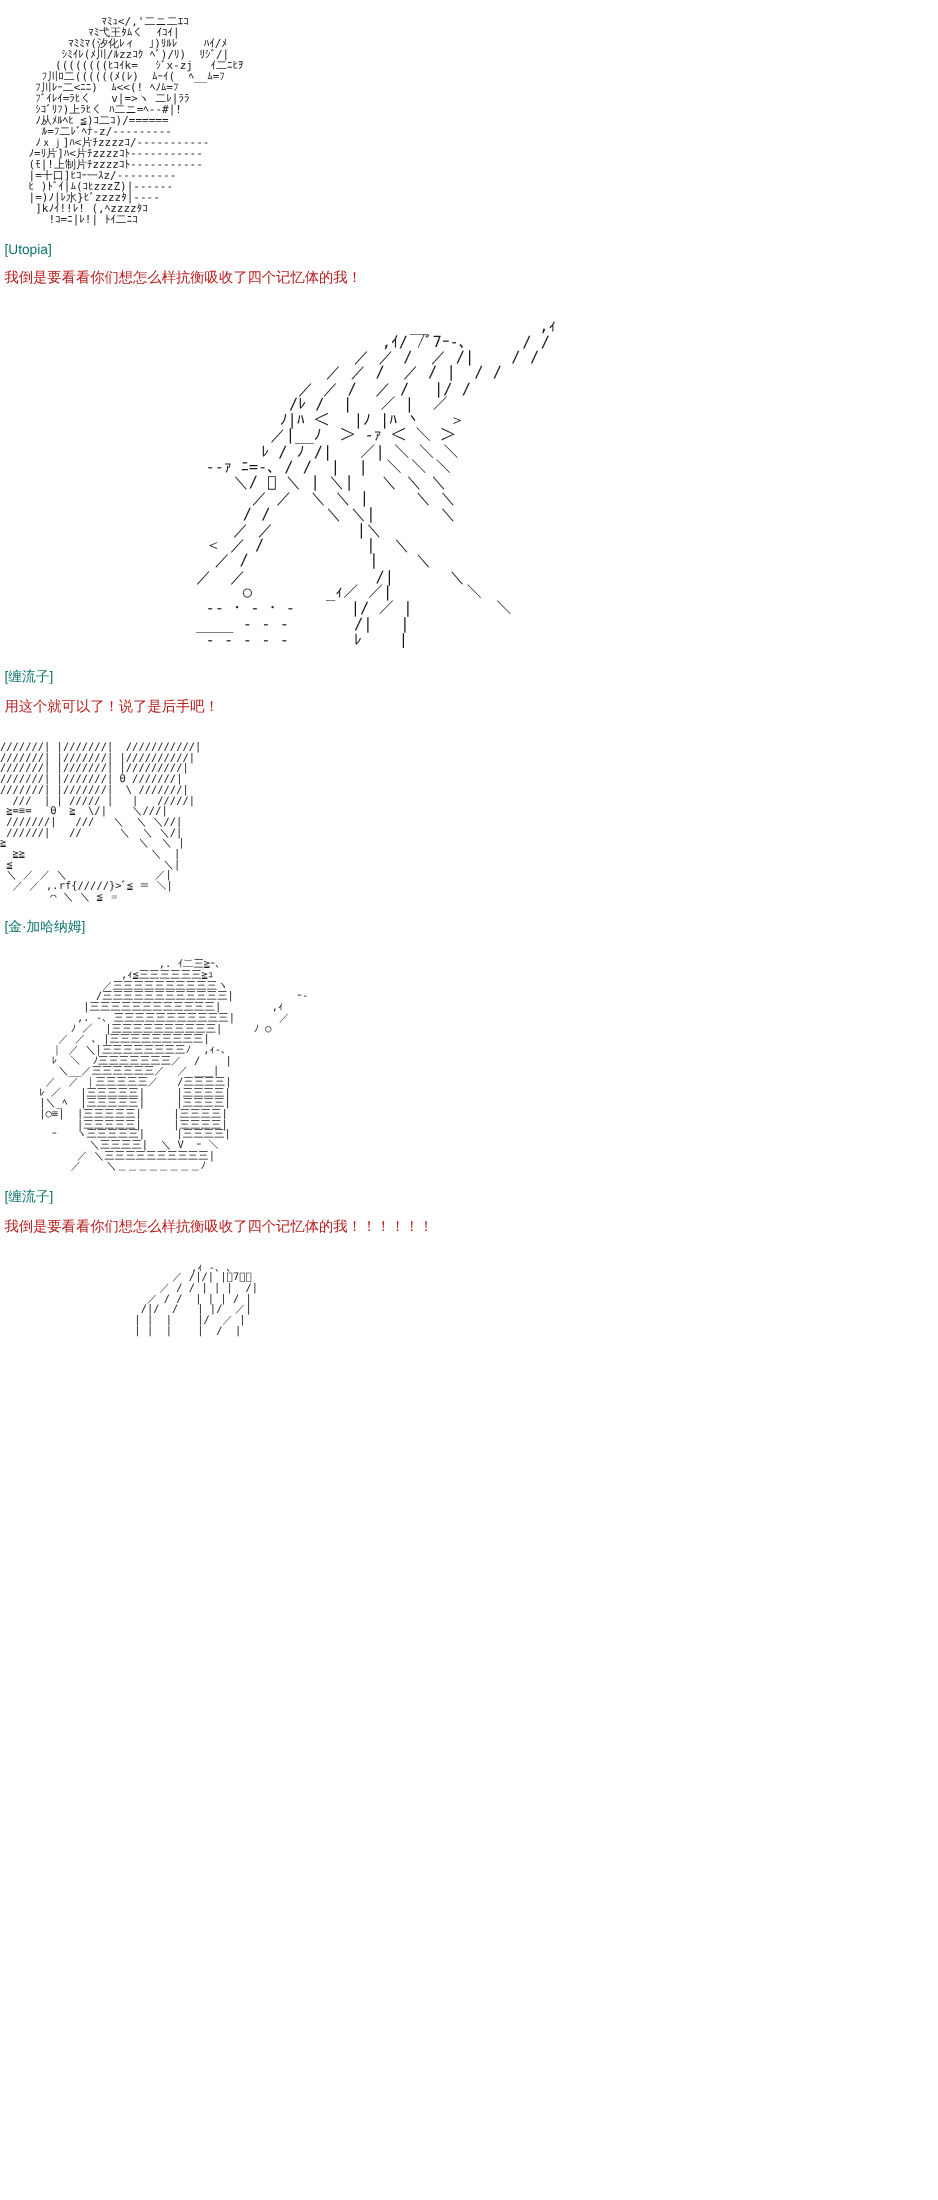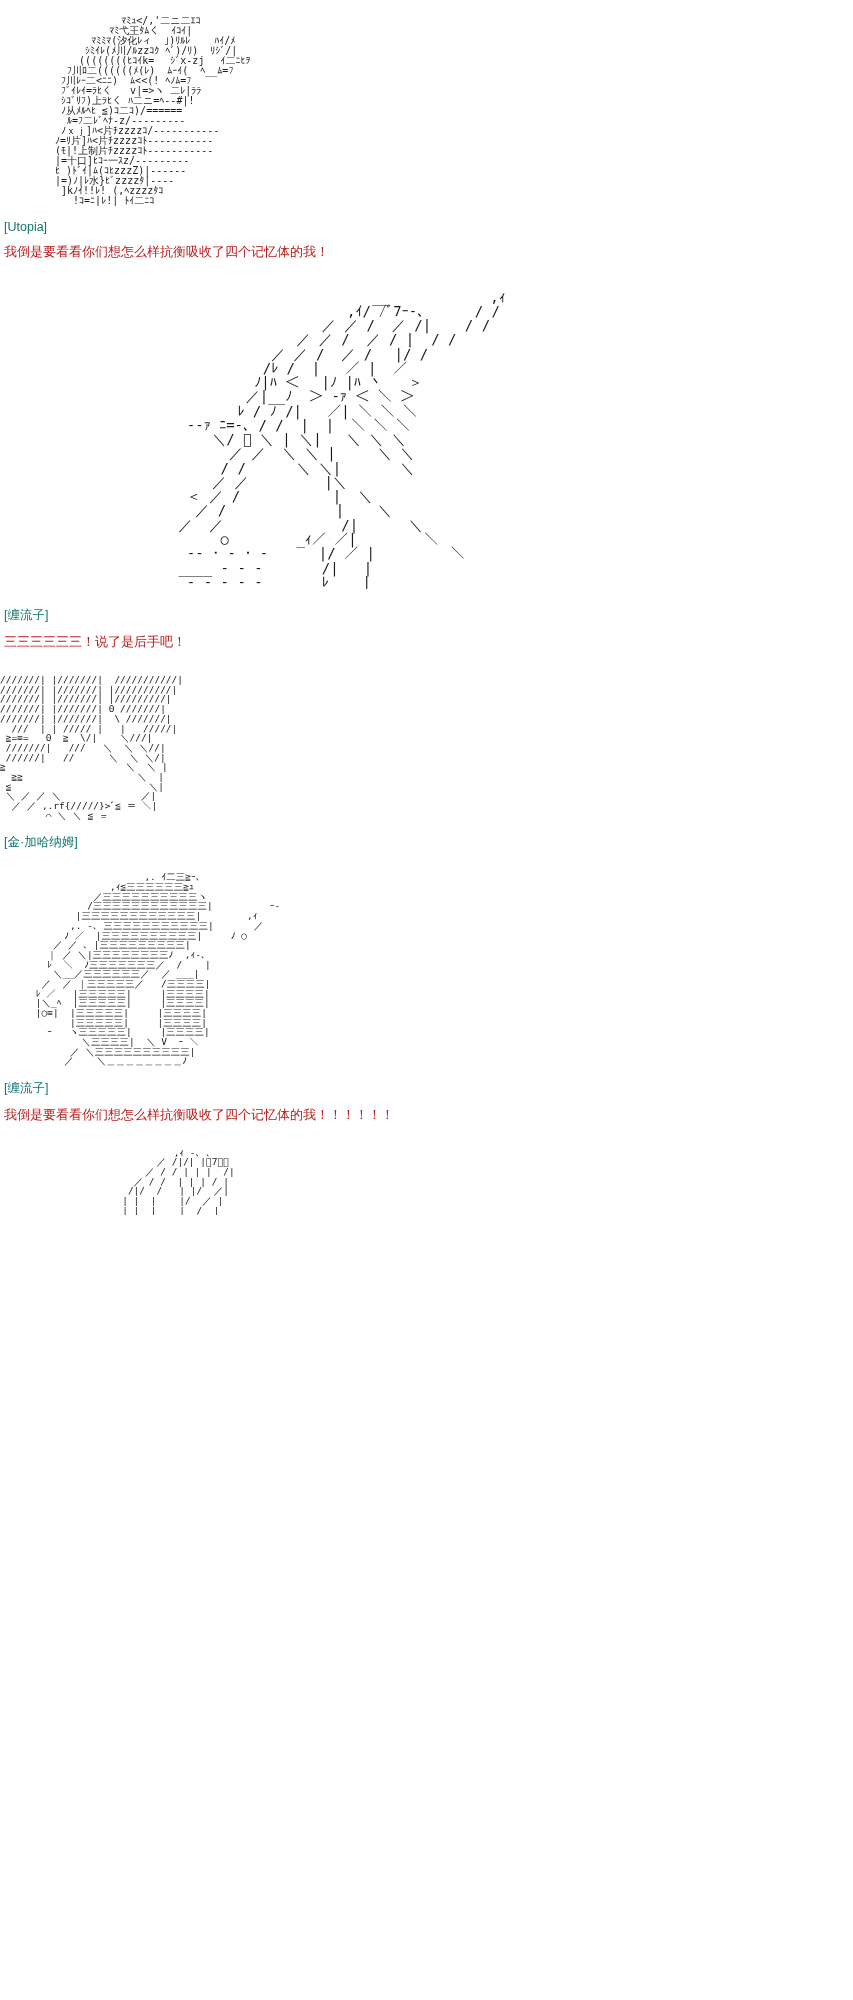--- a/index.html
+++ b/index.html
@@ -27,21 +27,20 @@
     color: #1a1a1a;
     line-height: 1.02;
     letter-spacing: 0px;
     overflow: hidden;
   }
   .aa-1 {
     font-size: 10px;
     padding-left: 20px;
     padding-top: 6px;
     line-height: 1.0;
-    margin-left: 29px;
   }
   .aa-2 {
     font-size: 14px;
     padding-left: 170px;
     padding-top: 2px;
     line-height: 1.02;
   }
   .aa-3 {
     font-size: 9.5px;
     padding-left: 0px;
@@ -122,21 +121,21 @@
       / /      ＼ ＼|       ＼
      ／ ／         |＼
   ＜ ／ /           |  ＼
    ／ /             |    ＼
  ／  ／              /|      ＼
       ○        _ｨ／ ／|        ＼
   -‐ ･ - ･ -      |/ ／ |         ＼
  ____ - ‐ ‐       /|   |
   - ‐ ‐ ‐ ‐       ﾚ    |</pre>
     <div class="speaker">[缠流子]</div>
-    <div class="line">三三三三三三！说了是后手吧！</div>
+    <div class="line">用这个就可以了！说了是后手吧！</div>
   </div>
 
   <div class="gap-s"></div>
 
   <div class="block">
     <pre class="aa aa-3">///////| |///////|  ///////////|
 ///////| |///////| |//////////|
 ///////| |///////| |/////////|
 ///////| |///////| Θ ///////|
 ///////| |///////|  \ ///////|

